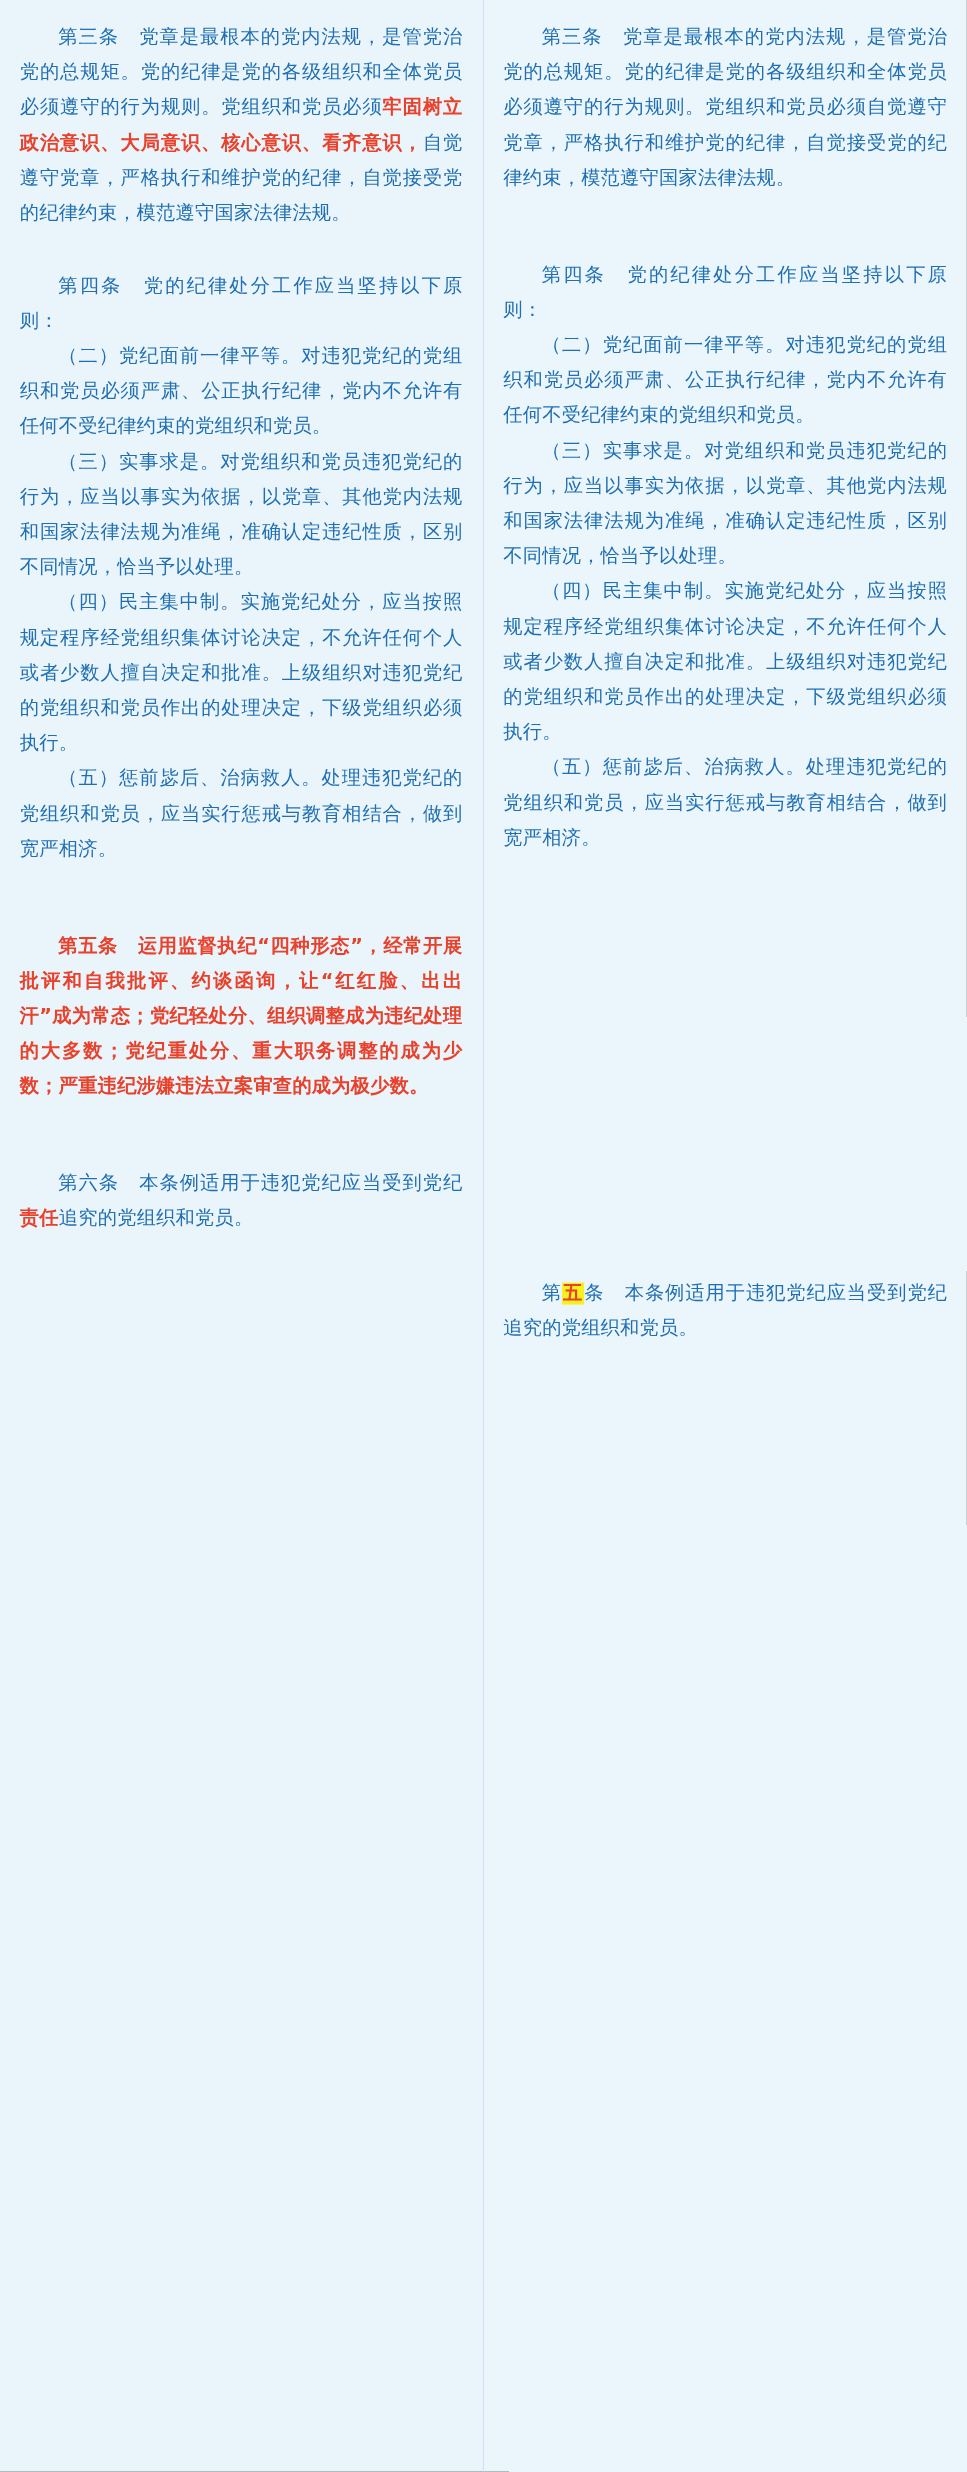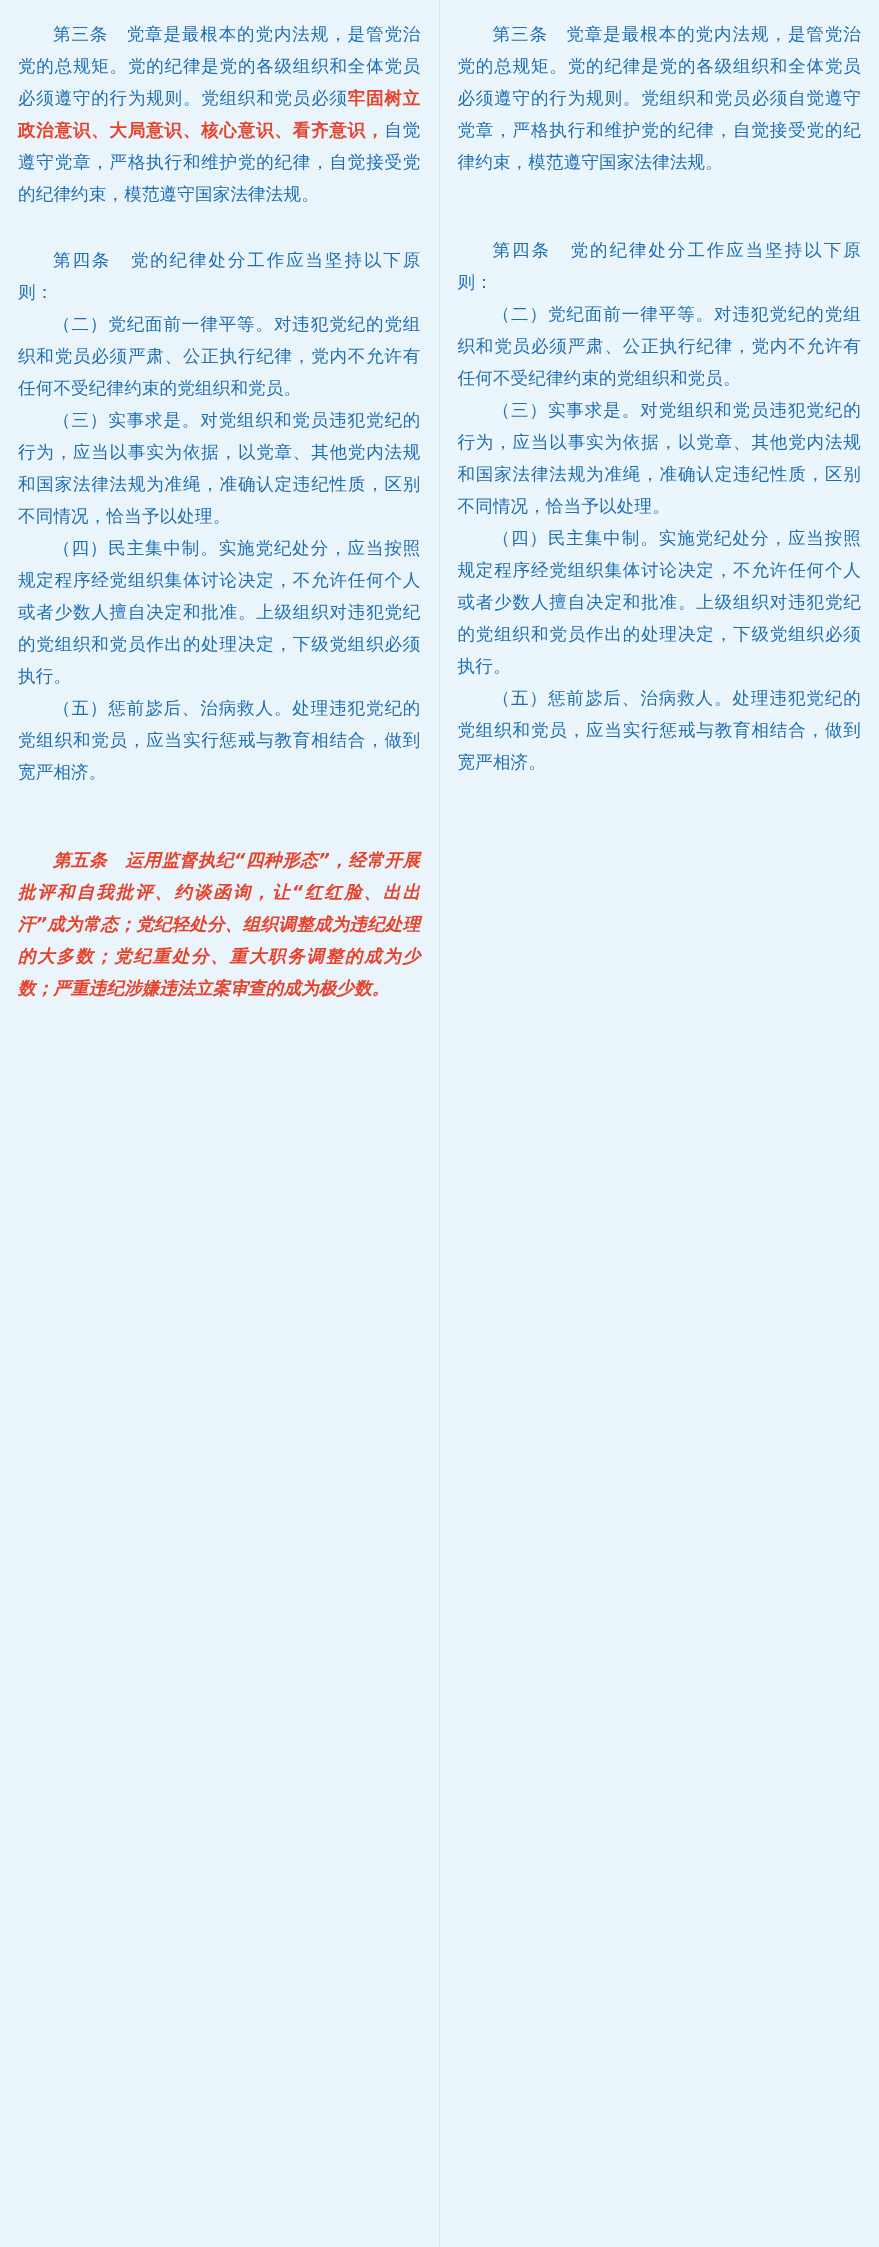--- a/index.html
+++ b/index.html
@@ -54,21 +54,20 @@
   }
   .hl-yellow {
     background: #f5f01e;
     color: #e8412c;
     font-weight: bold;
     padding: 0 1px;
   }
   .bold-block {
     font-weight: bold;
     color: #e8412c;
-    font-style: italic;
   }
   .seg { display: inline; }
 </style>
 </head>
 <body>
 
 <div class="doc">
 
   <div class="col col-left">
     <div class="blocks">
@@ -104,20 +103,23 @@
       <div class="spacer-lg"></div>
       <div class="spacer-md"></div>
 
       <p class="para indent bold-block">
         <span class="seg">第五条　运用监督执纪“四种形态”，经常开展批评和自我批评、约谈函询，让“红红脸、出出汗”成为常态；党纪轻处分、组织调整成为违纪处理的大多数；党纪重处分、重大职务调整的成为少数；严重违纪涉嫌违法立案审查的成为极少数。</span>
       </p>
 
       <div class="spacer-lg"></div>
       <div class="spacer-md"></div>
 
+      <p class="para indent">
+        <span class="seg">第六条　本条例适用于违犯党纪应当受到党纪</span><span class="seg b-red">责任</span><span class="seg">追究的党组织和党员。</span>
+      </p>
     </div>
   </div>
 
   <div class="col col-right">
     <div class="blocks">
       <div class="top-pad"></div>
 
       <p class="para indent">
         <span class="seg">第三条　党章是最根本的党内法规，是管党治党的总规矩。党的纪律是党的各级组织和全体党员必须遵守的行为规则。党组织和党员必须自觉遵守党章，严格执行和维护党的纪律，自觉接受党的纪律约束，模范遵守国家法律法规。</span>
       </p>
@@ -141,16 +143,19 @@
       <p class="para indent">
         <span class="seg">（四）民主集中制。实施党纪处分，应当按照规定程序经党组织集体讨论决定，不允许任何个人或者少数人擅自决定和批准。上级组织对违犯党纪的党组织和党员作出的处理决定，下级党组织必须执行。</span>
       </p>
 
       <p class="para indent">
         <span class="seg">（五）惩前毖后、治病救人。处理违犯党纪的党组织和党员，应当实行惩戒与教育相结合，做到宽严相济。</span>
       </p>
 
       <div style="height:382px"></div>
 
+      <p class="para indent">
+        <span class="seg">第</span><span class="seg hl-yellow">五</span><span class="seg">条　本条例适用于违犯党纪应当受到党纪追究的党组织和党员。</span>
+      </p>
     </div>
   </div>
 
 </div>
 
 </body></html>

